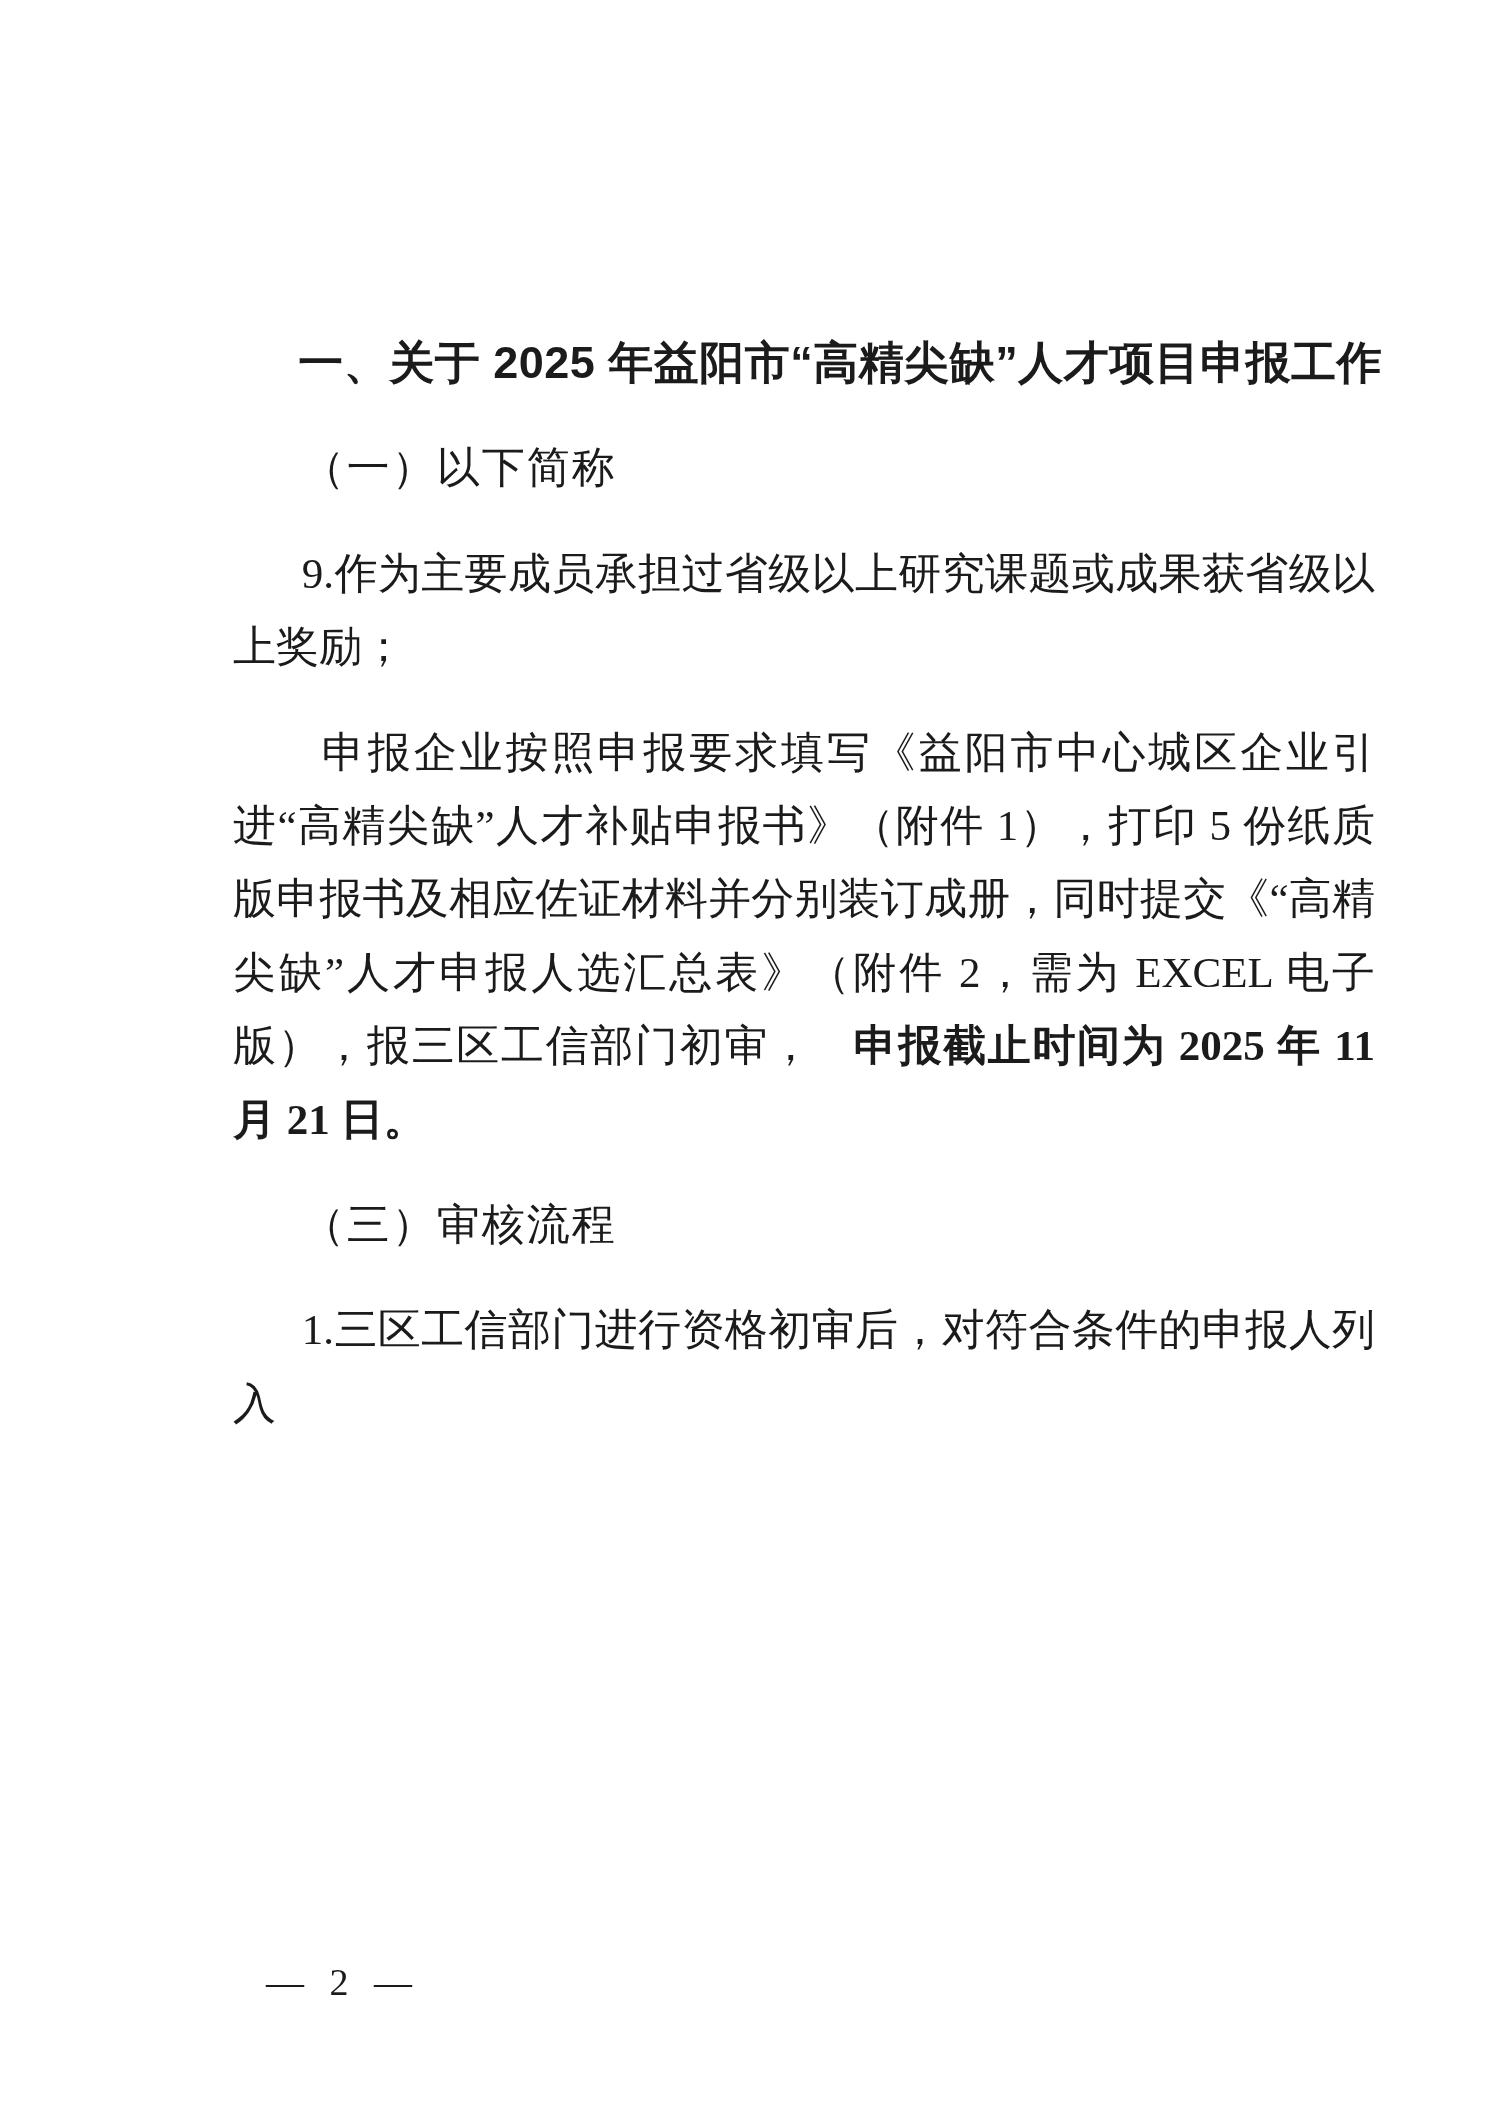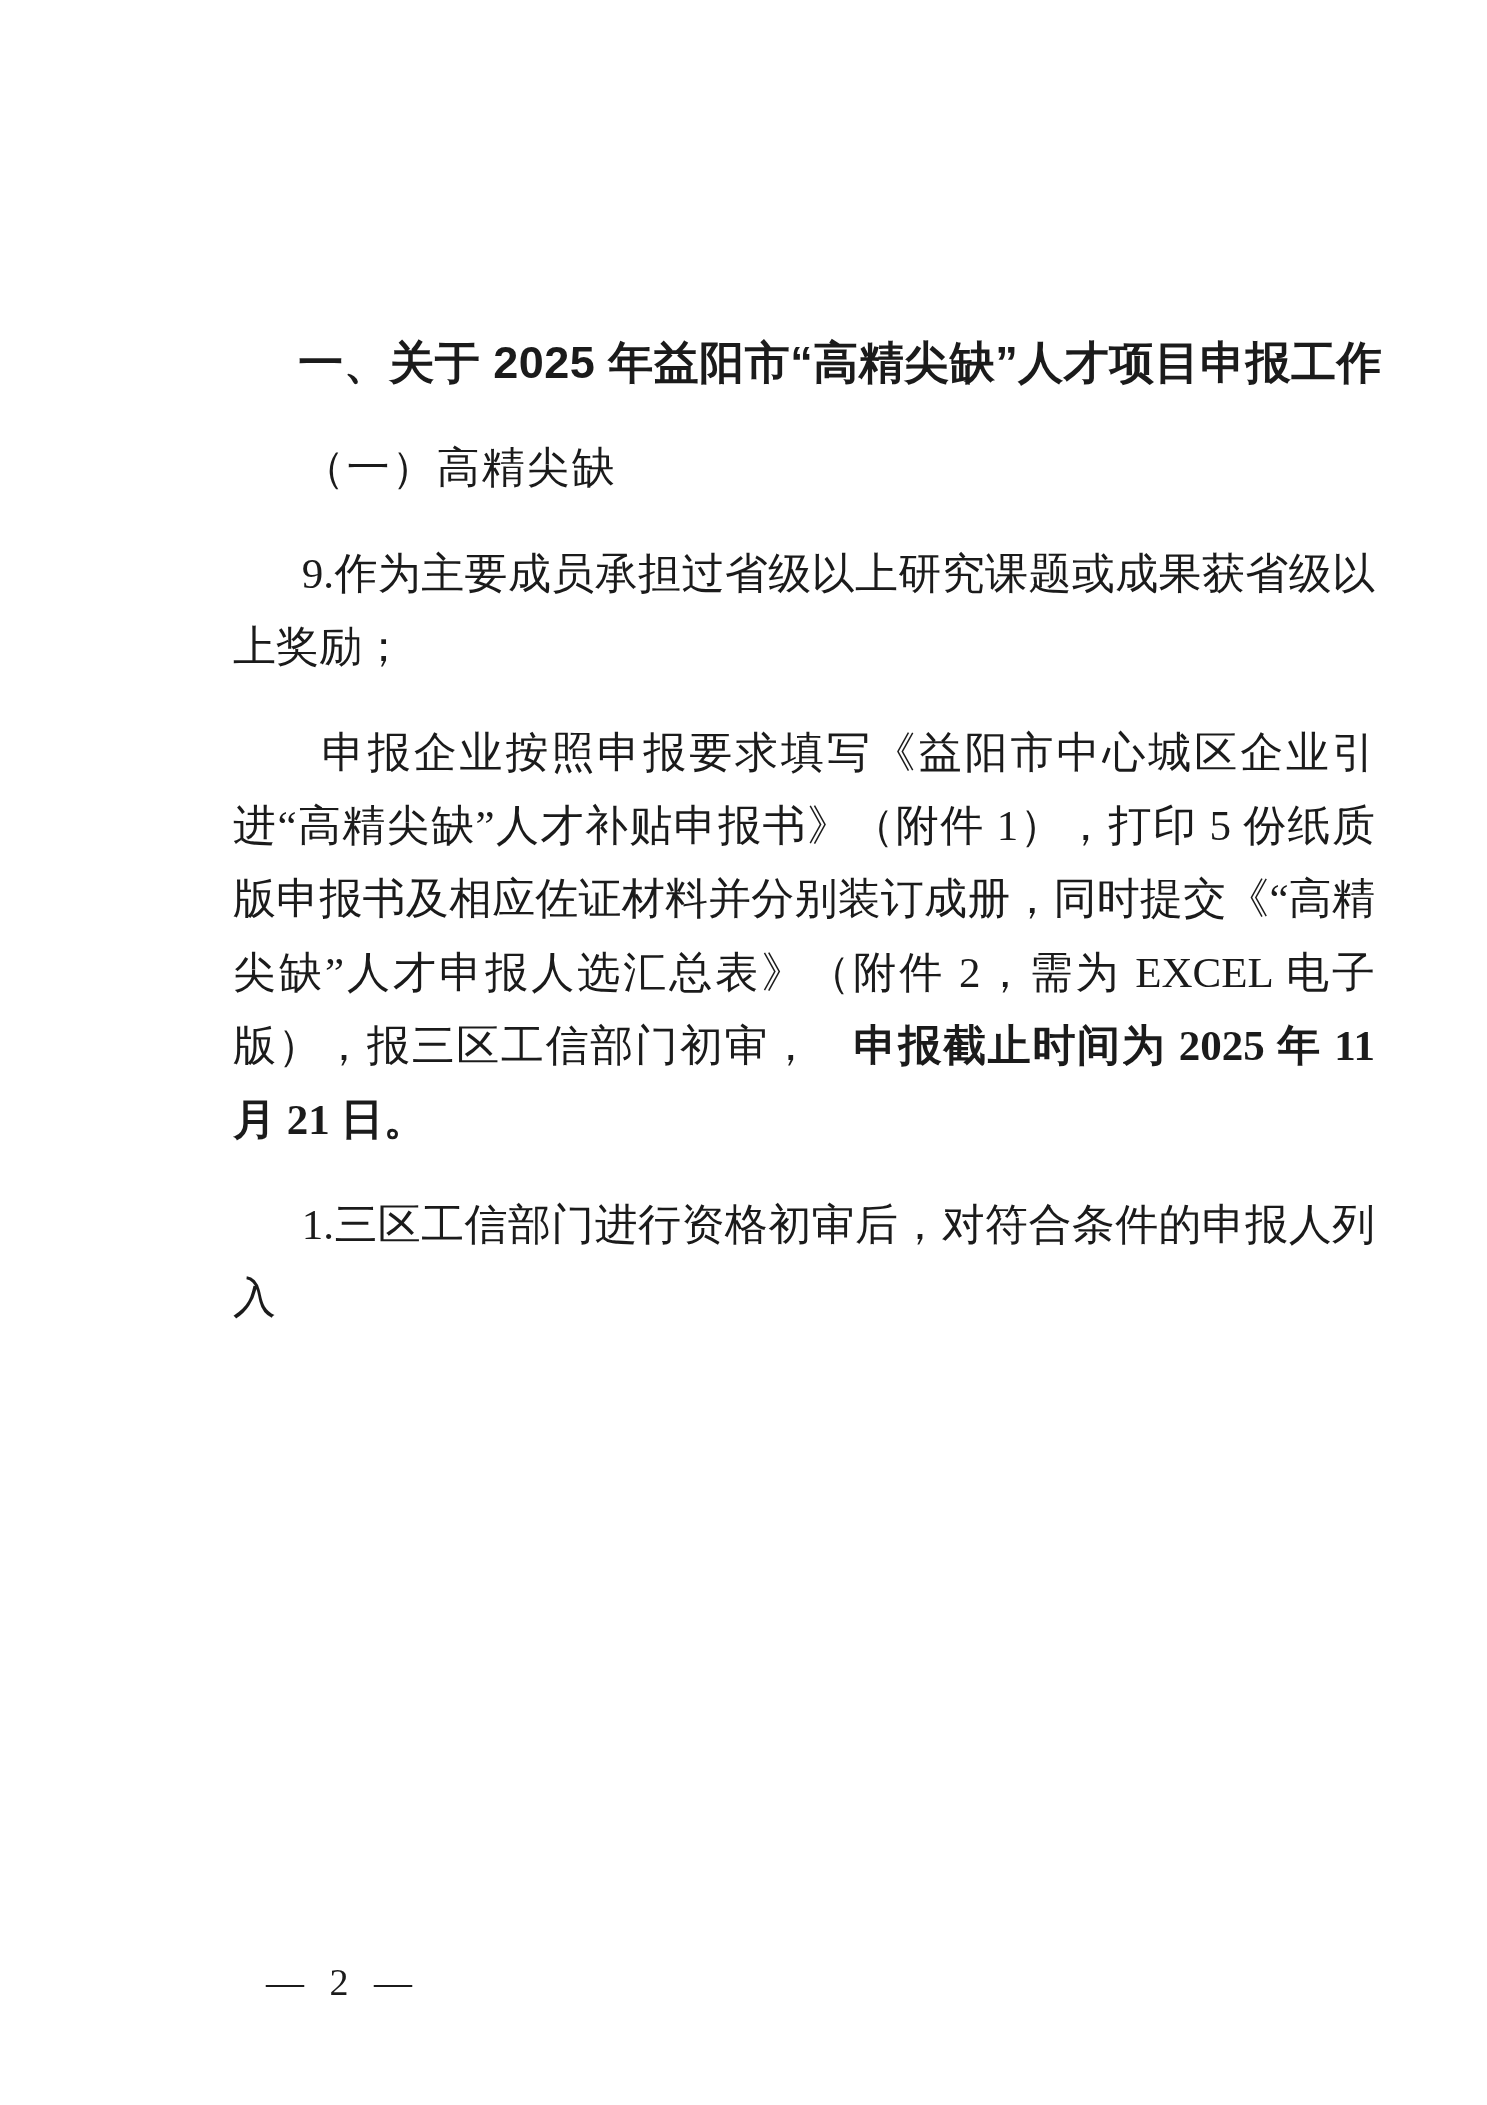--- a/index.html
+++ b/index.html
@@ -58,30 +58,31 @@
 </style>
 </head>
 <body>
 
 <div class="page">
 
   <div class="content">
 
     <h1 class="title">一、关于 2025 年益阳市“高精尖缺”人才项目申报工作</h1>
 
-    <p class="sub">（一）高精尖缺</p>
+    <p class="sub">（一）以下简称</p>
 
 
     <p class="para">9.作为主要成员承担过省级以上研究课题或成果获省级以上奖励；</p>
 
 
 
 
     <p class="para"><span>申报企业按照申报要求填写《益阳市中心城区企业引进“高精尖缺”人才补贴申报书》（附件 1），打印 5 份纸质版申报书及相应佐证材料并分别装订成册，同时提交《“高精尖缺”人才申报人选汇总表》（附件 2，需为 EXCEL 电子版），报三区工信部门初审，</span><span class="bold-inline">申报截止时间为 2025 年 11 月 21 日。</span></p>
 
+    <p class="sub">（三）审核流程</p>
 
     <p class="para">1.三区工信部门进行资格初审后，对符合条件的申报人列入</p>
 
   </div>
 
   <div class="footer">— 2 —</div>
 
 </div>
 
 </body></html>

